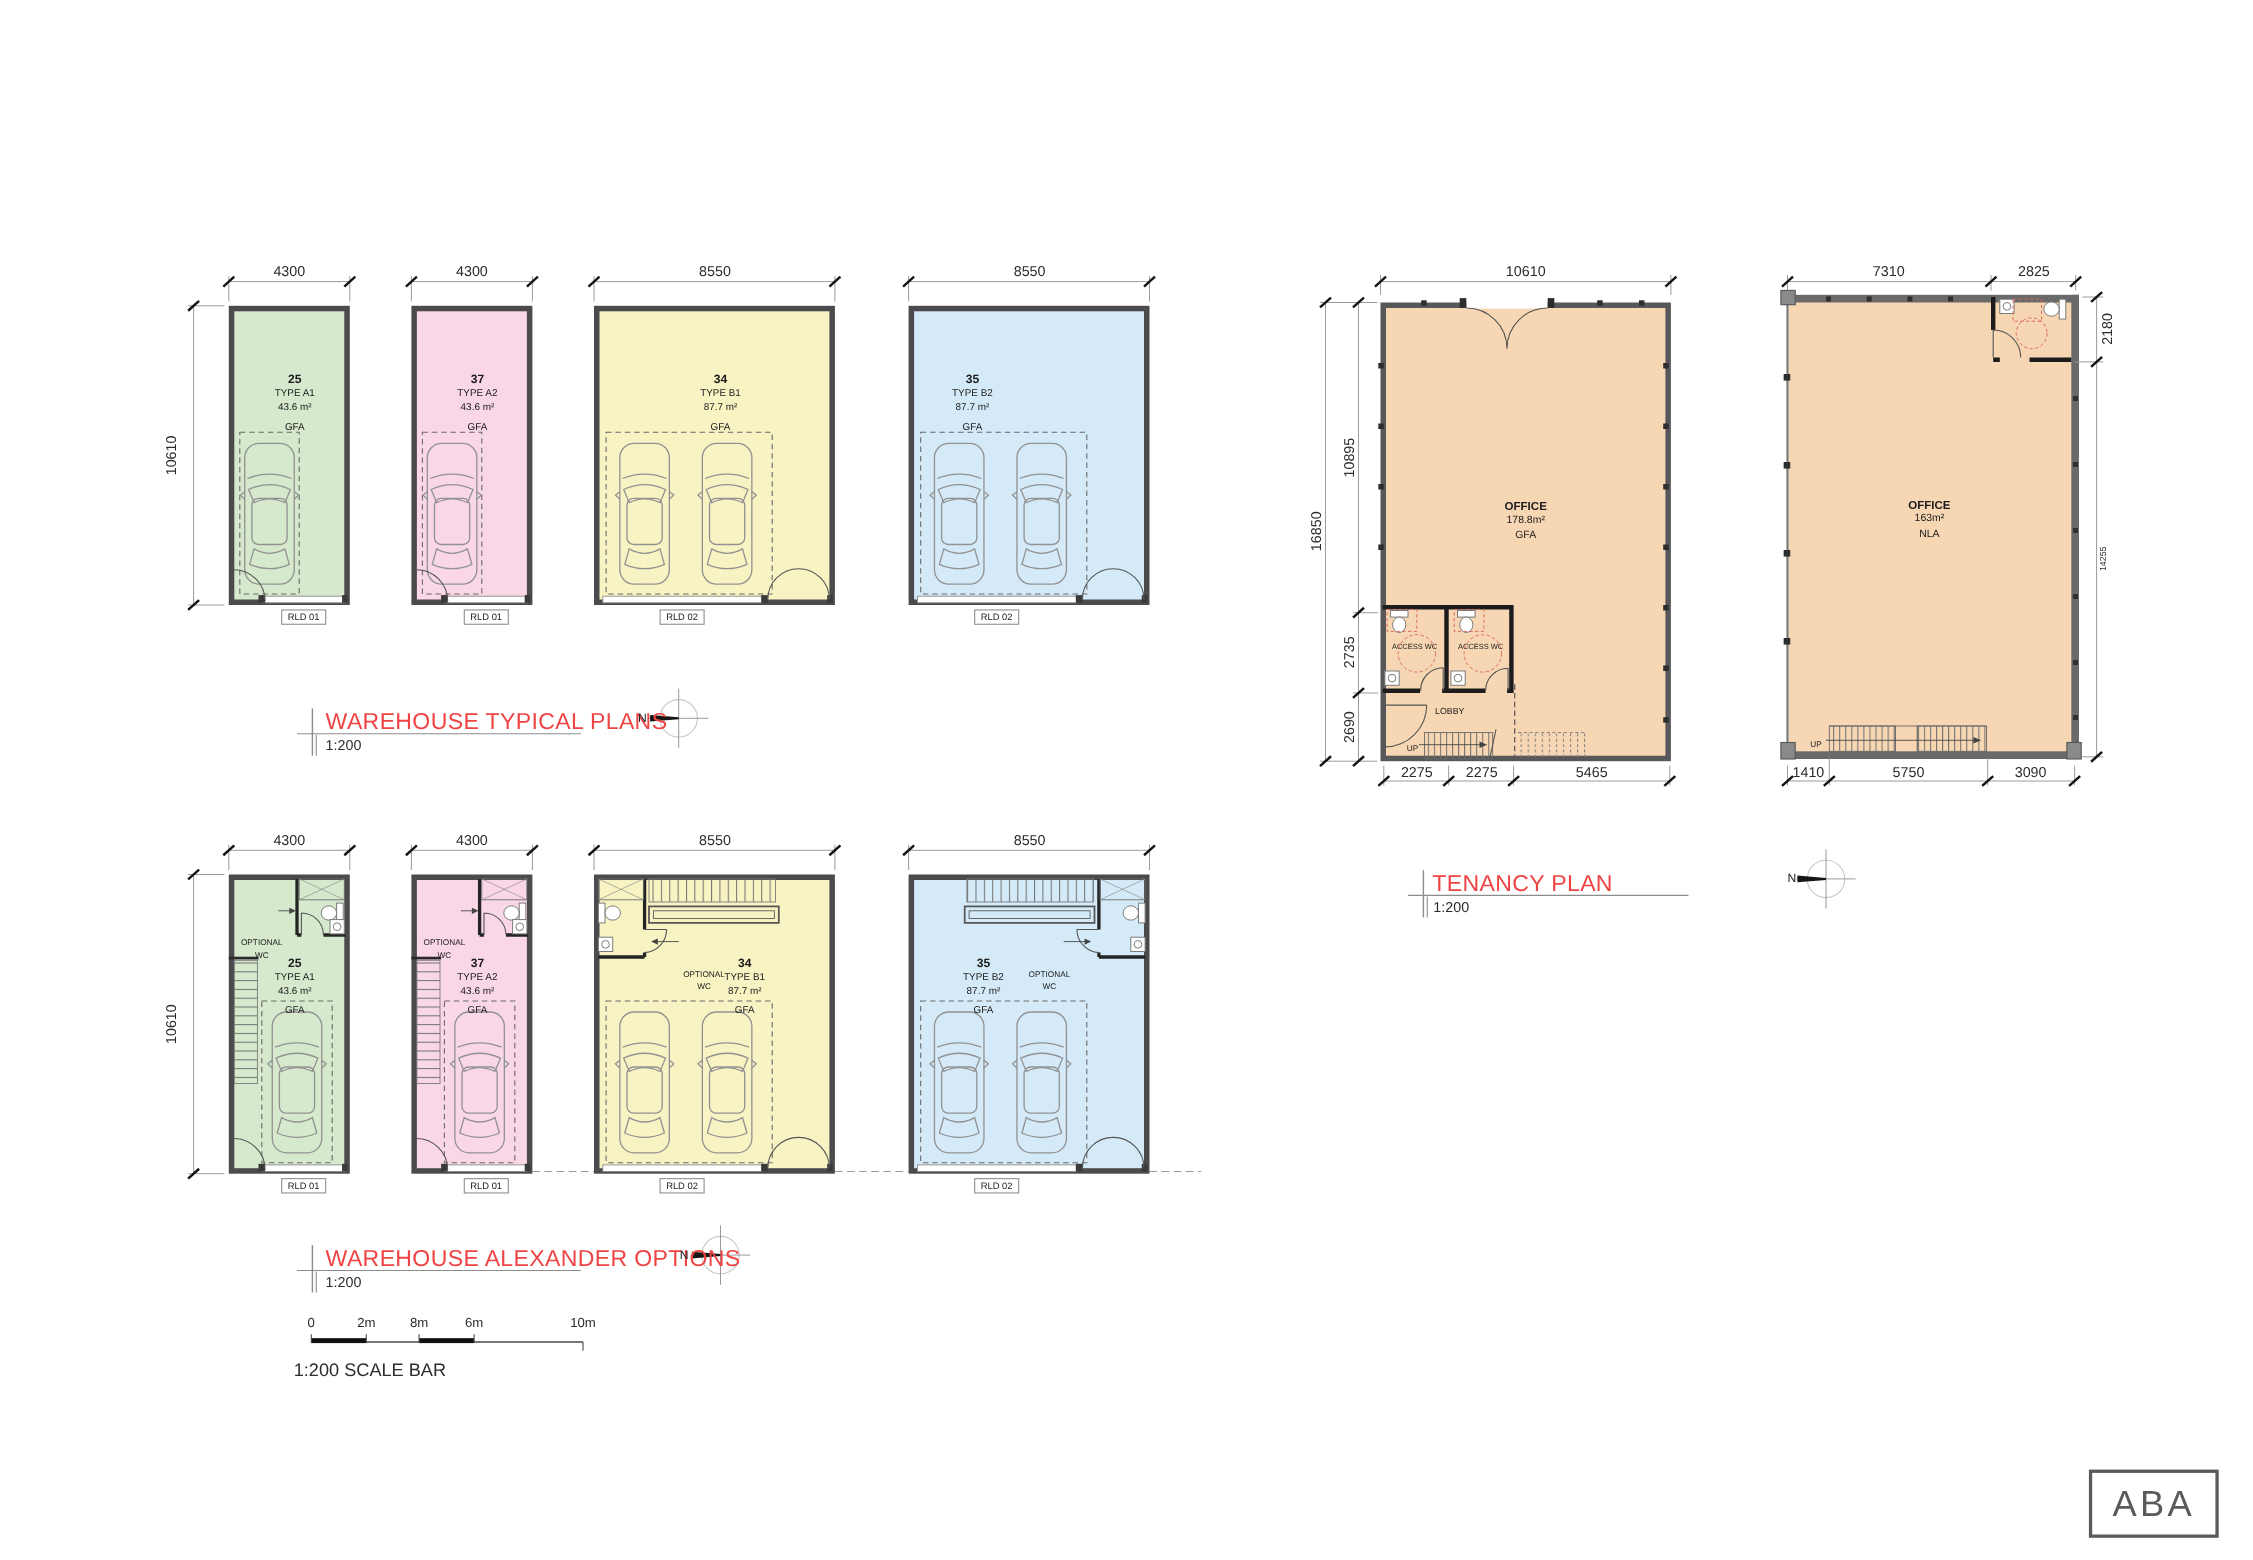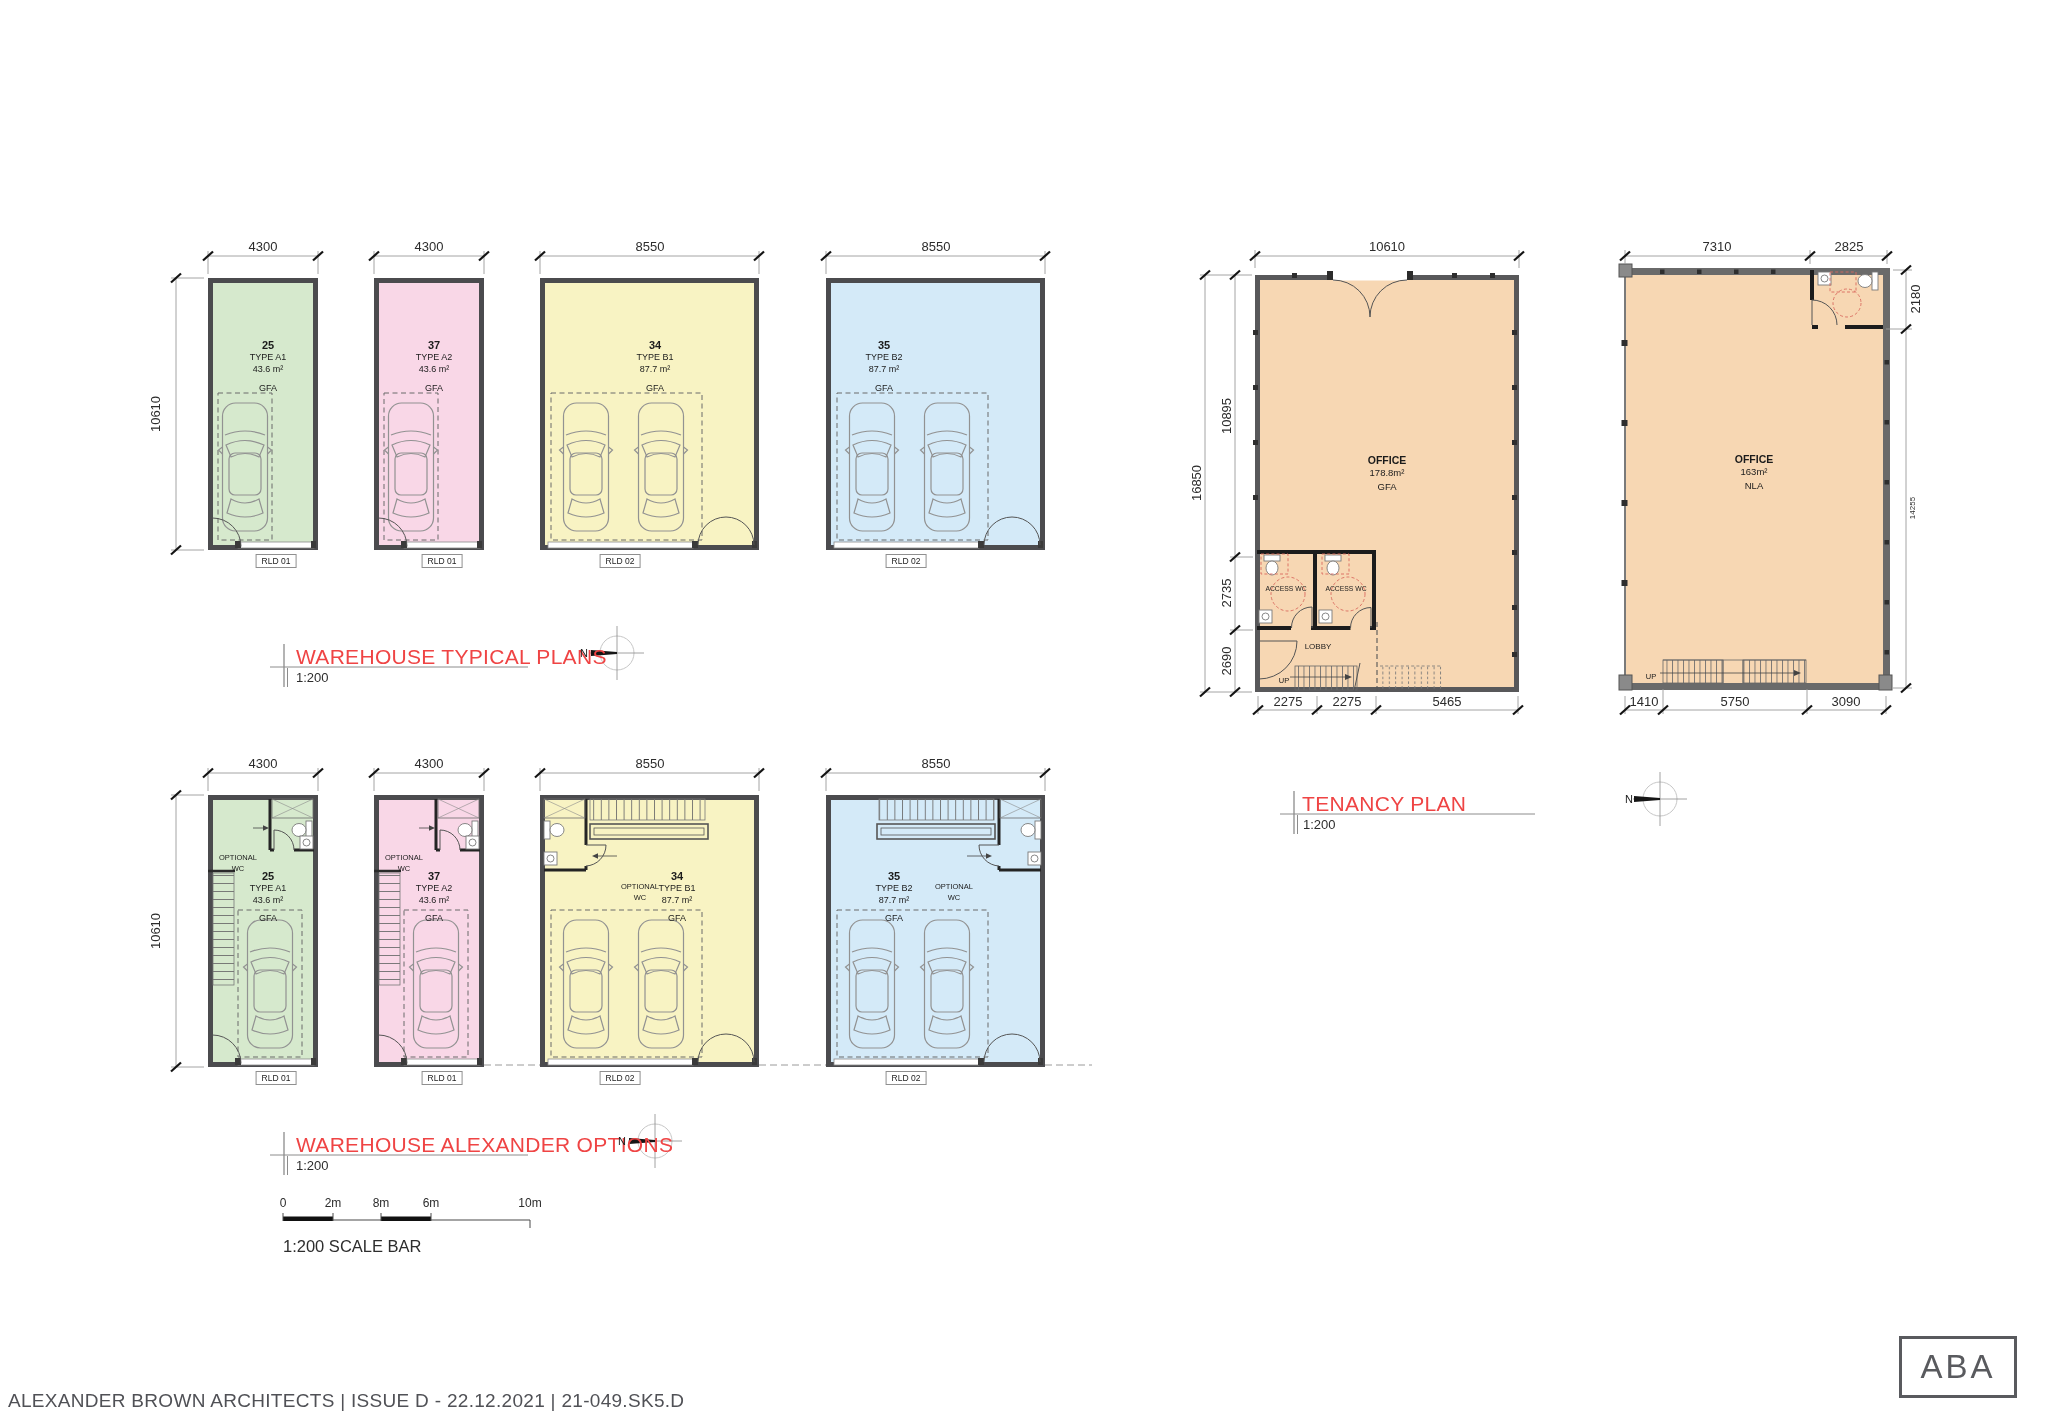--- a/index.html
+++ b/index.html
@@ -383,42 +383,41 @@
   <use href="#tick" x="1906" y="270"></use>
         <use href="#tick" x="1906" y="329"></use>
         <use href="#tick" x="1906" y="688"></use>
   <use href="#tick" x="1625" y="710"></use>
         <use href="#tick" x="1663" y="710"></use>
   <use href="#tick" x="1807" y="710"></use>
         <use href="#tick" x="1886" y="710"></use>
 </g>
 </svg>
 
-<div class="footer">ALEXANDER BROWN ARCHITECTS | ISSUE D - 22.12.2021 | 21-049.SK5.D</div>
 <div class="aba">
       <span>ABA</span>
     </div>
 
 <div class="sec-title" style="left:296px;top:645px">WAREHOUSE TYPICAL PLANS</div>
 <div class="sec-scale" style="left:296px;top:670px">1:200</div>
 <div class="sec-title" style="left:296px;top:1133px">WAREHOUSE ALEXANDER OPTIONS</div>
 <div class="sec-scale" style="left:296px;top:1158px">1:200</div>
 <div class="sec-title" style="left:1302px;top:792px">TENANCY PLAN</div>
 <div class="sec-scale" style="left:1303px;top:817px">1:200</div>
 
 <div class="t n-label" style="left:584px;top:654px">N</div>
 <div class="t n-label" style="left:622px;top:1142px">N</div>
 <div class="t n-label" style="left:1629px;top:800px">N</div>
 
 <div class="t sb-num" style="left:283px;top:1203px">0</div>
 <div class="t sb-num" style="left:333px;top:1203px">2m</div>
 <div class="t sb-num" style="left:381px;top:1203px">8m</div>
 <div class="t sb-num" style="left:431px;top:1203px">6m</div>
 <div class="t sb-num" style="left:530px;top:1203px">10m</div>
-<div class="sb-label" style="left:283px;top:1237px">1:200 SCALE BAR</div>
+<div class="sb-label" style="left:267px;top:1237px">1:200 SCALE BAR</div>
 
 <div class="t dim" style="left:263px;top:247px">4300</div>
 <div class="t dim" style="left:429px;top:247px">4300</div>
 <div class="t dim" style="left:650px;top:247px">8550</div>
 <div class="t dim" style="left:936px;top:247px">8550</div>
 <div class="t dim rot" style="left:156px;top:414px">10610</div>
 
 <div class="t num" style="left:268px;top:346px">25</div>
 <div class="t lab" style="left:268px;top:358px">TYPE A1</div>
 <div class="t lab" style="left:268px;top:370px">43.6 m²</div>

